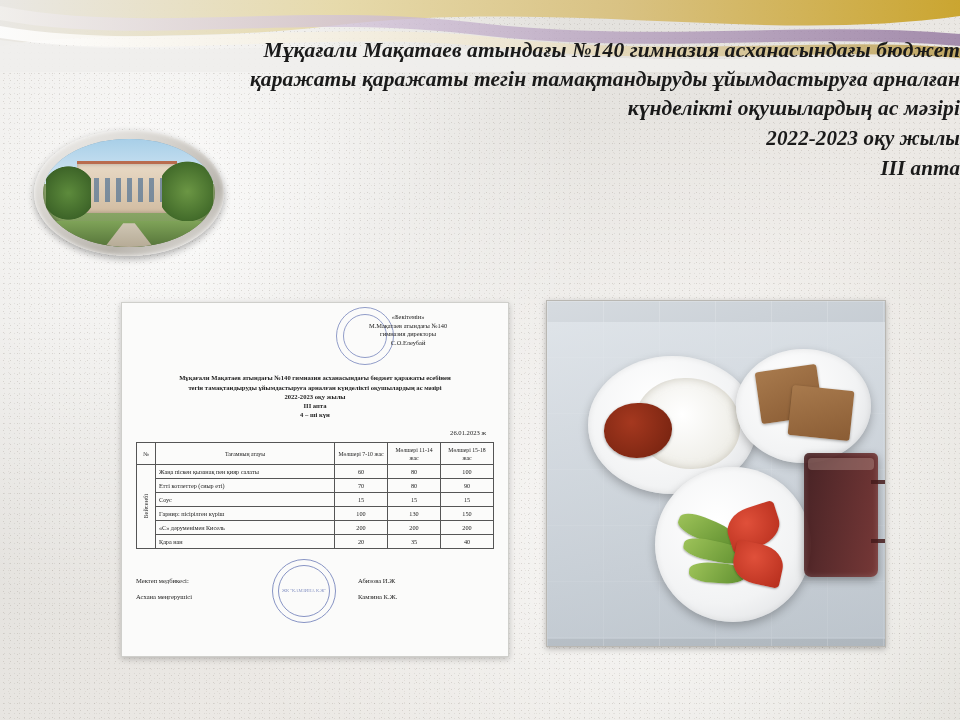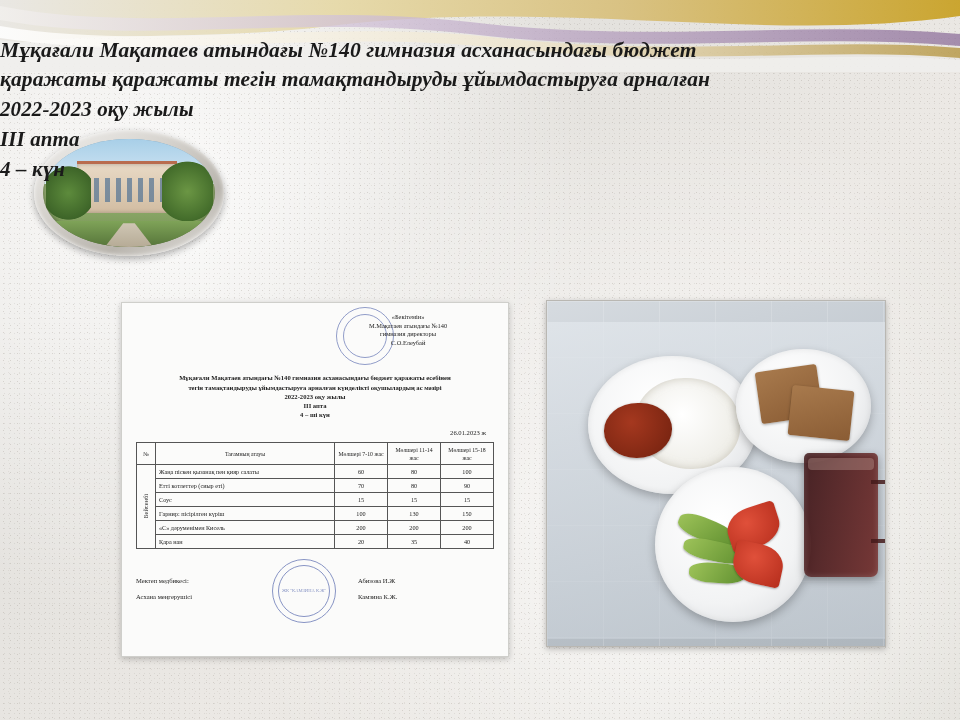--- a/index.html
+++ b/index.html
@@ -47,21 +47,21 @@
     overflow: hidden;
   }
   .topband svg { display: block; }
 
   
   .title-block {
     position: absolute;
     top: 36px;
     left: 0;
     width: 960px;
-    text-align: left;
+    text-align: right;
     z-index: 5;
   }
   .title-block .line {
     font-family: "Liberation Serif", serif;
     font-weight: bold;
     font-style: italic;
     font-size: 21.5px;
     line-height: 29px;
     color: #1a1a1a;
     letter-spacing: 0.1px;
@@ -376,23 +376,23 @@
       <path d="M0,0 H960 V16 C760,44 560,-2 330,26 C200,42 90,30 0,46 Z" fill="url(#g1)" opacity="0.95"></path>
       <path d="M0,6 C140,34 300,2 470,22 C650,44 800,20 960,34 L960,46 C800,32 650,56 470,34 C300,14 140,46 0,20 Z" fill="url(#g2)" opacity="0.75"></path>
       <path d="M0,26 C150,52 320,18 500,38 C680,58 820,36 960,48 L960,58 C820,46 680,68 500,48 C320,28 150,62 0,38 Z" fill="url(#g3)" opacity="0.85"></path>
       <path d="M0,40 C180,62 340,36 520,52 C700,68 840,50 960,60 L960,72 L0,72 Z" fill="#efeeec" opacity="0.9"></path>
     </svg>
   </div>
 
   <div class="title-block">
     <div class="line">Мұқағали Мақатаев атындағы №140 гимназия асханасындағы бюджет</div>
     <div class="line">қаражаты қаражаты тегін тамақтандыруды ұйымдастыруға арналған</div>
+    <div class="line">күнделікті оқушылардың ас мәзірі</div>
     <div class="line sub">2022-2023 оқу жылы</div>
     <div class="line sub">III апта</div>
-    <div class="line sub">4 – күн</div>
   </div>
 
   <div class="oval-frame">
     <div class="oval-inner">
       <div class="sky"></div>
       <div class="building"></div>
       <div class="tree-l"></div>
       <div class="tree-r"></div>
       <div class="ground"></div>
       <div class="path"></div>

